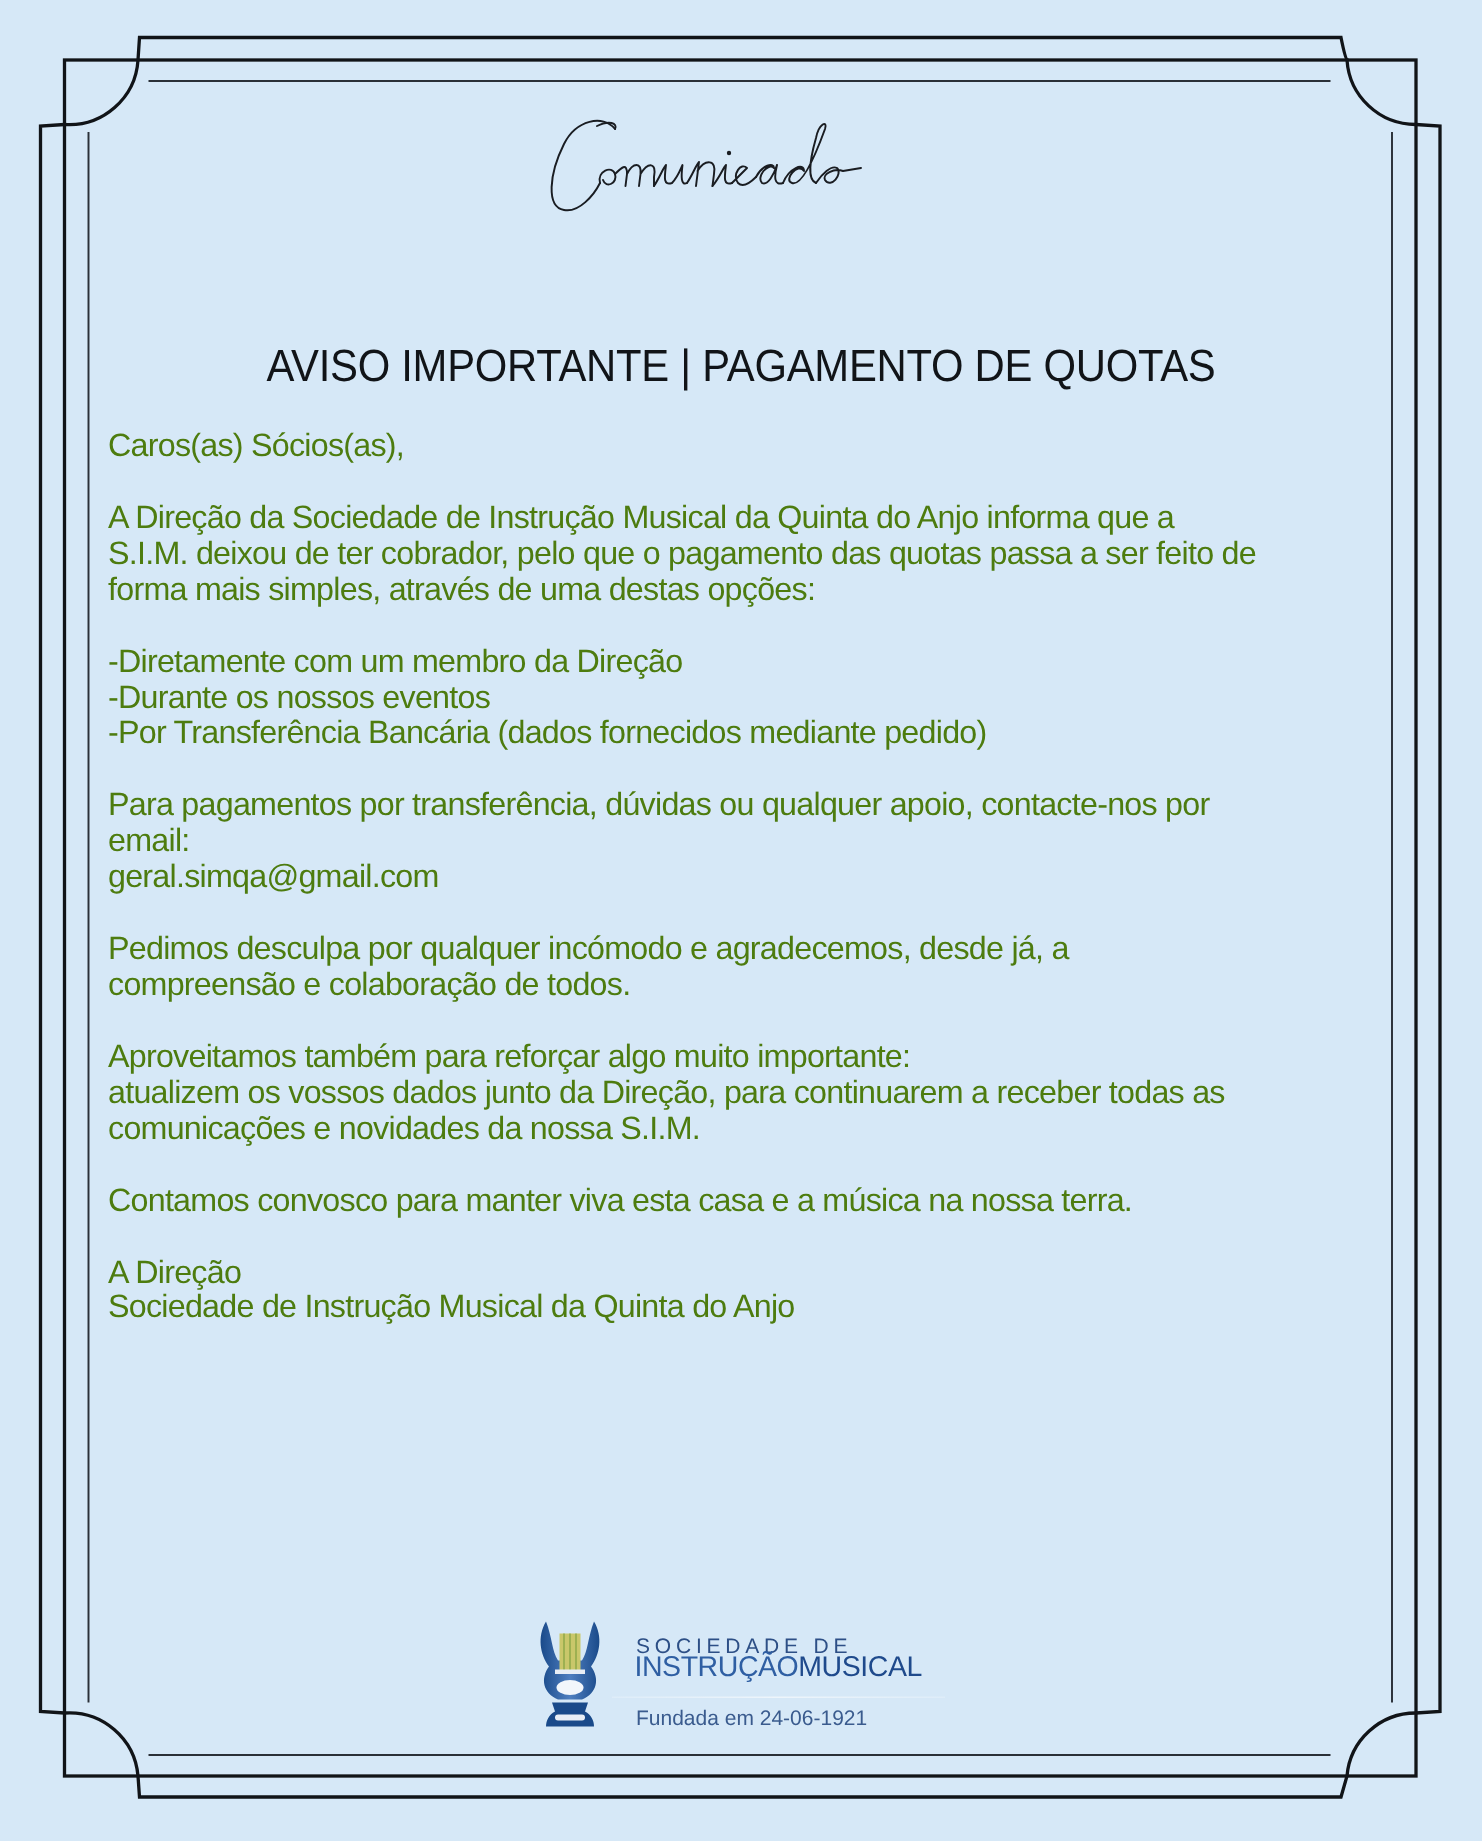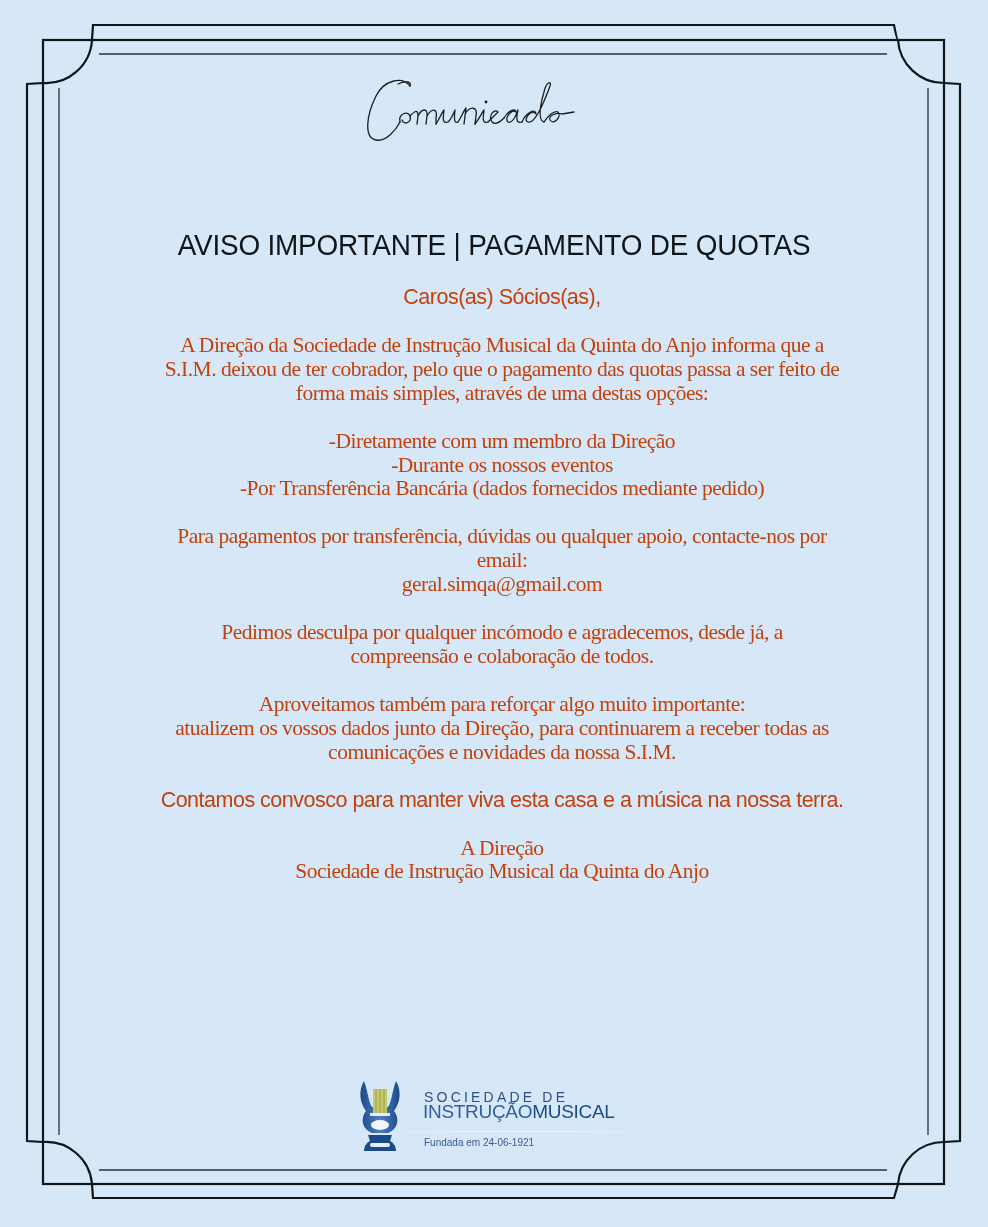--- a/index.html
+++ b/index.html
@@ -17,47 +17,46 @@
   .heading {
     position: absolute; left: 0; width: 988px; top: 228px;
     text-align: center;
     font-size: 30px; color: #111418;
     letter-spacing: -0.2px;
     transform: scaleX(0.93);
     transform-origin: center;
   }
   .body {
     position: absolute; left: 72px; top: 286px; width: 860px;
-    color: #c2410c;
+    color: #4d7c0f;
     font-size: 21.5px;
     line-height: 23.9px;
     letter-spacing: -0.5px;
     font-weight: normal;
-    text-align: center;
   }
   .body p { margin: 0 0 24px 0; white-space: nowrap; }
-  .body .line { display: block; white-space: nowrap; font-family: Liberation Serif, serif; }
+  .body .line { display: block; white-space: nowrap; }
   .logo { position: absolute; left: 356px; top: 1077px; width: 280px; height: 76px; }
   .logo .lyre { position: absolute; left: 0; top: 0; width: 48px; height: 76px; }
   .logo .small {
     position: absolute; left: 68px; top: 12px;
     font-size: 14px; letter-spacing: 3.2px; color: #2d4f86;
   }
   .logo .big {
     position: absolute; left: 67px; top: 24px;
     font-size: 19px; color: #2f5fa3; letter-spacing: -0.3px; white-space: nowrap;
   }
   .logo .big b { color: #1f4a8c; font-weight: normal; }
   .logo .rule {
     position: absolute; left: 52px; top: 54px; width: 222px; height: 1px;
     background: linear-gradient(90deg, rgba(255,255,255,0.2), #eef5fb 50%, rgba(255,255,255,0.2));
   }
   .logo .founded {
     position: absolute; left: 68px; top: 60px;
-    font-size: 10px; color: #3a5b8e; white-space: nowrap;
+    font-size: 14px; color: #3a5b8e; white-space: nowrap;
   }
 </style>
 </head>
 <body>
 
 <svg id="frame" viewBox="0 0 988 1227" xmlns="http://www.w3.org/2000/svg">
   <g fill="none" stroke="#111418" stroke-linejoin="miter">
 
     <rect x="43" y="40" width="901" height="1144" stroke-width="2.2"></rect>
 

